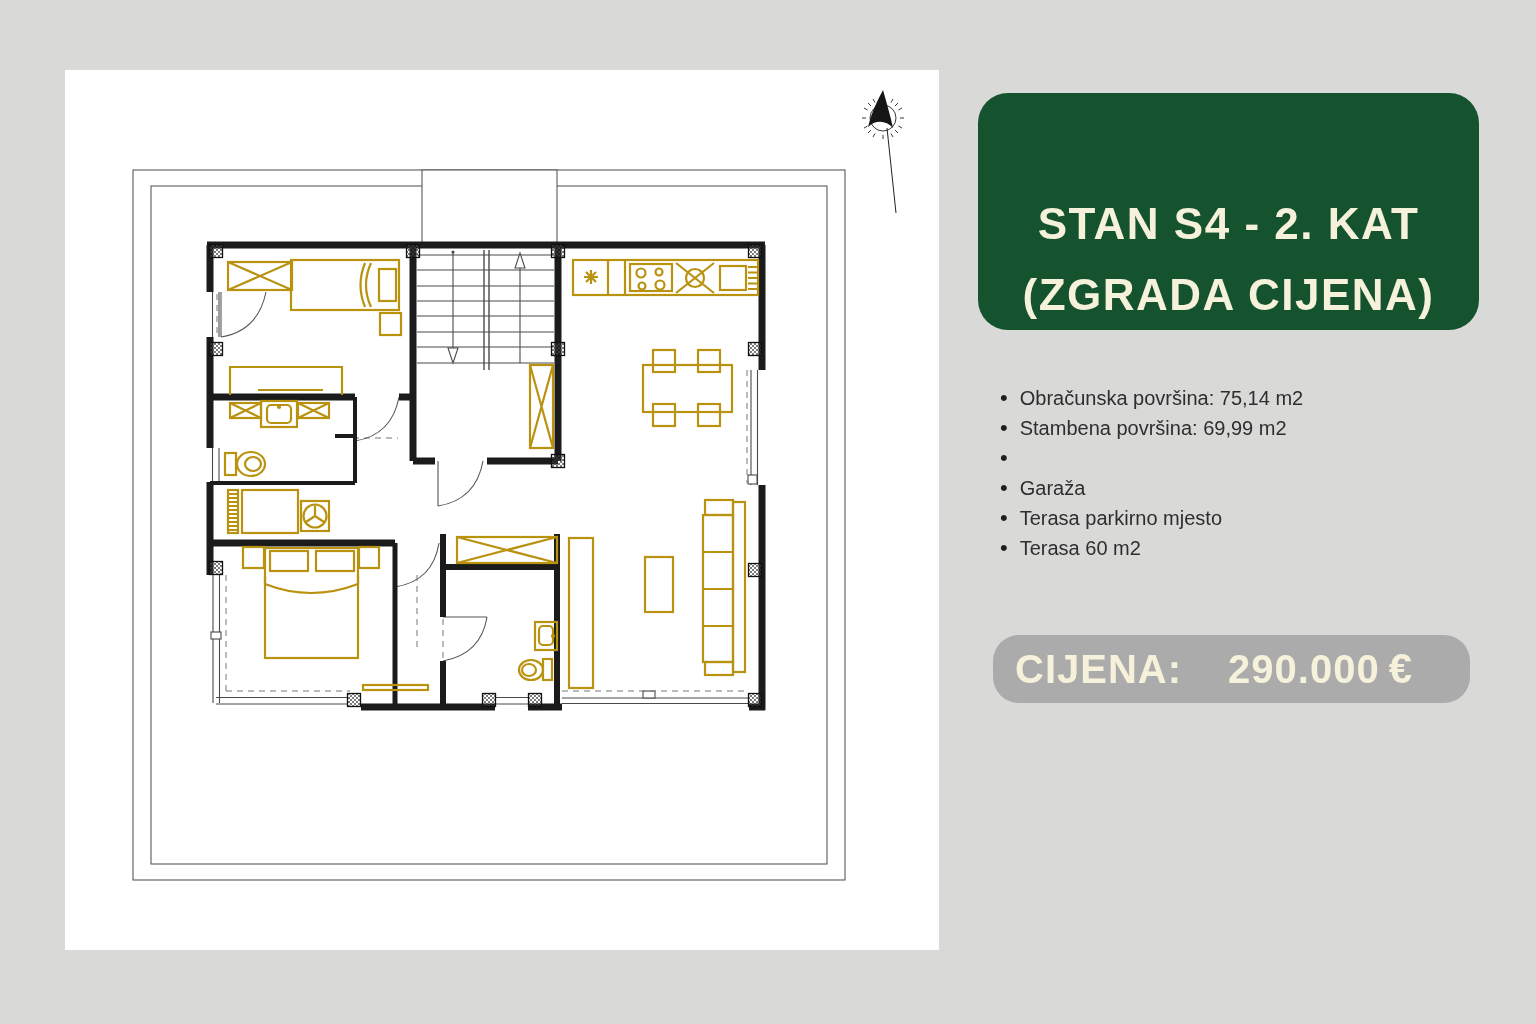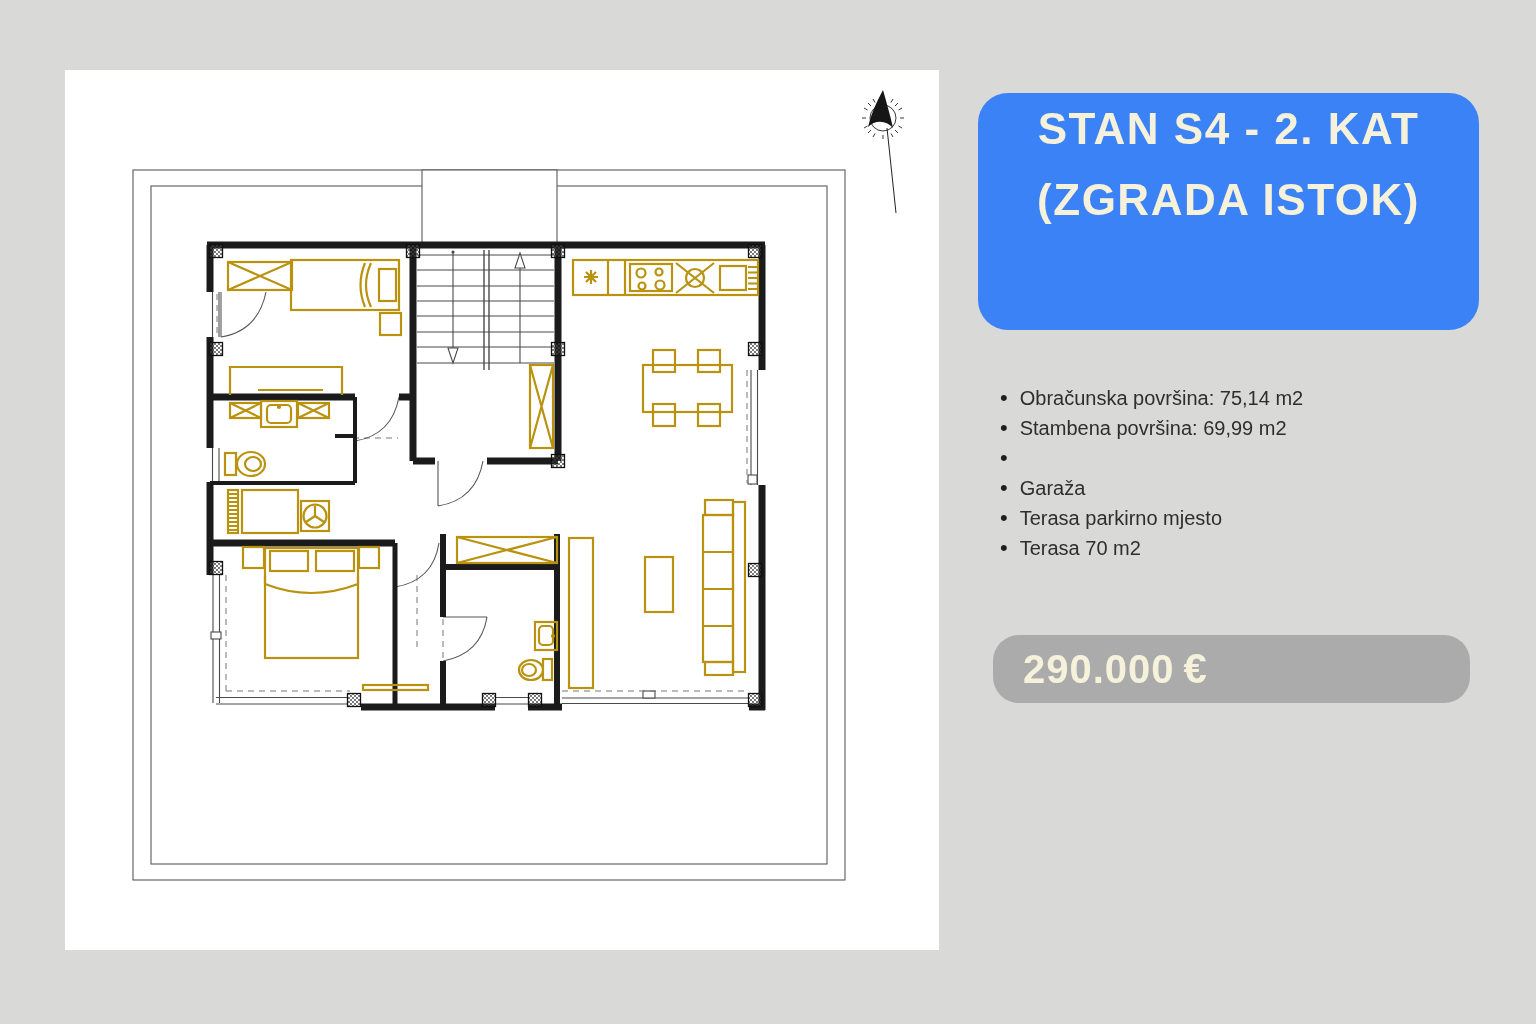--- a/index.html
+++ b/index.html
@@ -9,22 +9,22 @@
     font-family:"Liberation Sans", sans-serif;
   }
   .canvas{
     position:absolute;left:65px;top:70px;width:874px;height:880px;
     background:#ffffff;
   }
   .canvas svg{position:absolute;left:0;top:0;}
 
   .title-card{
     position:absolute;left:978px;top:93px;width:501px;height:237px;
-    background:#3b82f6;border-radius:30px;
-    display:flex;flex-direction:column;justify-content:flex-start;align-items:center;
+    background:#14532d;border-radius:30px;
+    display:flex;flex-direction:column;justify-content:flex-end;align-items:center;
     color:#f5f1da;font-weight:700;font-size:44px;line-height:71px;
     letter-spacing:1.5px;text-align:center;white-space:nowrap;
   }
 
   .details{
     position:absolute;left:1000px;top:383px;width:480px;
     color:#2e2e2e;font-size:20px;
   }
   .details ul{list-style:none;margin:0;padding:0;}
   .details li{
@@ -35,21 +35,21 @@
   }
 
   .price-card{
     position:absolute;left:993px;top:635px;width:477px;height:68px;
     background:#ababab;border-radius:26px;
     display:flex;align-items:center;
     color:#f5f1da;font-weight:700;font-size:40px;letter-spacing:1px;
     white-space:nowrap;
   }
   .price-card .label{margin-left:22px;}
-  .price-card .amount{margin-left:30px;}
+  .price-card .amount{margin-left:46px;}
   .price-card .currency{margin-left:9px;font-size:42px;}
 </style>
 </head>
 <body>
 
 <div class="canvas">
   <svg width="874" height="880" viewBox="0 0 874 880">
     <defs>
       <pattern id="hatch" width="4" height="4" patternUnits="userSpaceOnUse">
         <path d="M0,4 L4,0 M0,0 L4,4" stroke="#444" stroke-width="0.7"></path>
@@ -331,21 +331,21 @@
                  M802.5,40 L799,38 M833.5,56 L837,58 M810,63.5 L808,67 M826,32.5 L828,29"></path>
       </g>
       <path d="M818,20 C811,33 806,44 803,57 C810,50 821,50 828,58 C825,44 821,31 818,20 Z" fill="#161616"></path>
       <line x1="822" y1="58" x2="831" y2="143" stroke="#222" stroke-width="1"></line>
     </g>
   </svg>
 </div>
 
 <div class="title-card">
   <div>STAN S4 - 2. KAT</div>
-  <div>(ZGRADA ISTOK)</div>
+  <div>(ZGRADA CIJENA)</div>
 </div>
 
 <div class="details">
   <ul>
     <li>
         <span class="dot">•</span>
         <span>Obračunska površina: 75,14 m2</span>
       </li>
     <li>
         <span class="dot">•</span>
@@ -357,21 +357,22 @@
     <li>
         <span class="dot">•</span>
         <span>Garaža</span>
       </li>
     <li>
         <span class="dot">•</span>
         <span>Terasa parkirno mjesto</span>
       </li>
     <li>
         <span class="dot">•</span>
-        <span>Terasa 70 m2</span>
+        <span>Terasa 60 m2</span>
       </li>
   </ul>
 </div>
 
 <div class="price-card">
+  <span class="label">CIJENA:</span>
   <span class="amount">290.000</span>
   <span class="currency">€</span>
 </div>
 
 </body></html>

